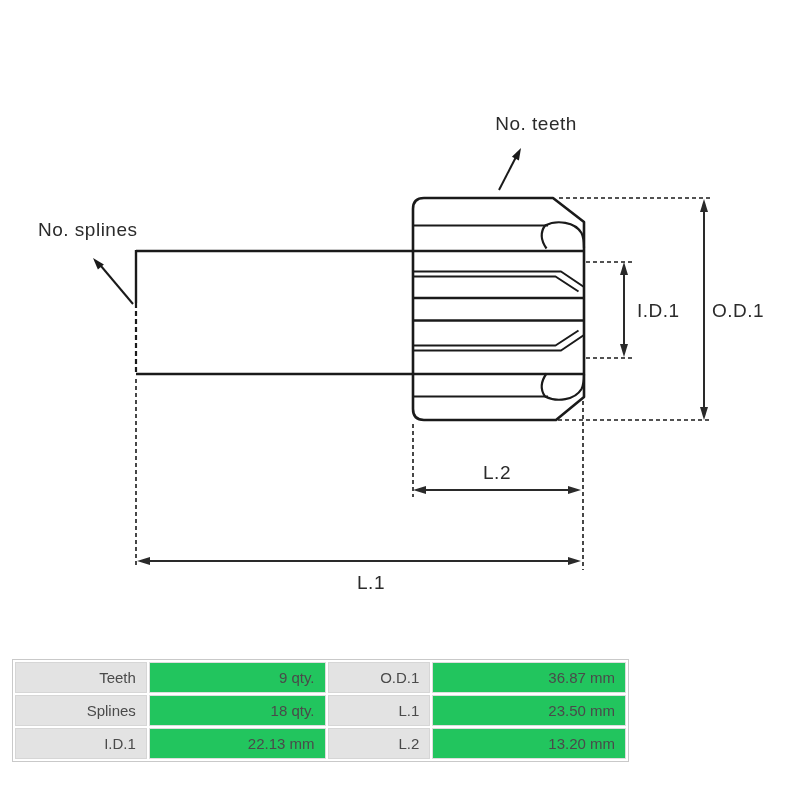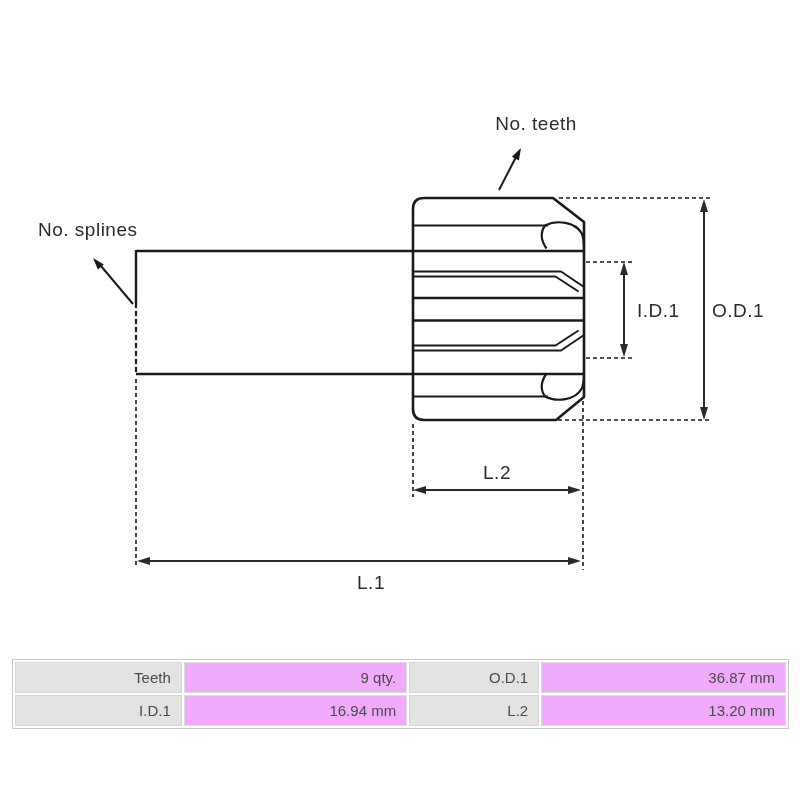--- a/index.html
+++ b/index.html
@@ -23,38 +23,38 @@
   svg text {
     font-family: "Liberation Sans", sans-serif;
     font-size: 19px;
     letter-spacing: 0.5px;
     fill: #2b2b2b;
   }
   .spec-table-wrap {
     position: absolute;
     left: 12px;
     top: 659px;
-    width: 777px;
+    width: 617px;
   }
   table.spec-table {
     width: 100%;
     border-collapse: separate;
     border-spacing: 2px;
     border: 1px solid #c9c9c9;
     background: #ffffff;
     table-layout: fixed;
   }
   table.spec-table td {
     height: 29px;
     font-size: 15px;
     color: #4a4a4a;
     text-align: right;
     padding: 0 10px;
     border: 1px solid #dddddd;
-    background: #f0abfc;
+    background: #22c55e;
     vertical-align: middle;
     white-space: nowrap;
     overflow: hidden;
   }
   table.spec-table td.label-cell {
     background: #e3e3e3;
     border-color: #d6d6d6;
   }
   col.c0 { width: 21.8%; }
   col.c1 { width: 29.2%; }
@@ -168,22 +168,28 @@
           <col class="c3">
       </colgroup>
       <tbody>
         <tr>
           <td class="label-cell">Teeth</td>
           <td class="value-cell">9 qty.</td>
           <td class="label-cell">O.D.1</td>
           <td class="value-cell">36.87 mm</td>
         </tr>
         <tr>
+          <td class="label-cell">Splines</td>
+          <td class="value-cell">18 qty.</td>
+          <td class="label-cell">L.1</td>
+          <td class="value-cell">23.50 mm</td>
+        </tr>
+        <tr>
           <td class="label-cell">I.D.1</td>
-          <td class="value-cell">16.94 mm</td>
+          <td class="value-cell">22.13 mm</td>
           <td class="label-cell">L.2</td>
           <td class="value-cell">13.20 mm</td>
         </tr>
       </tbody>
     </table>
   </div>
 
 </div>
 
 </body></html>

